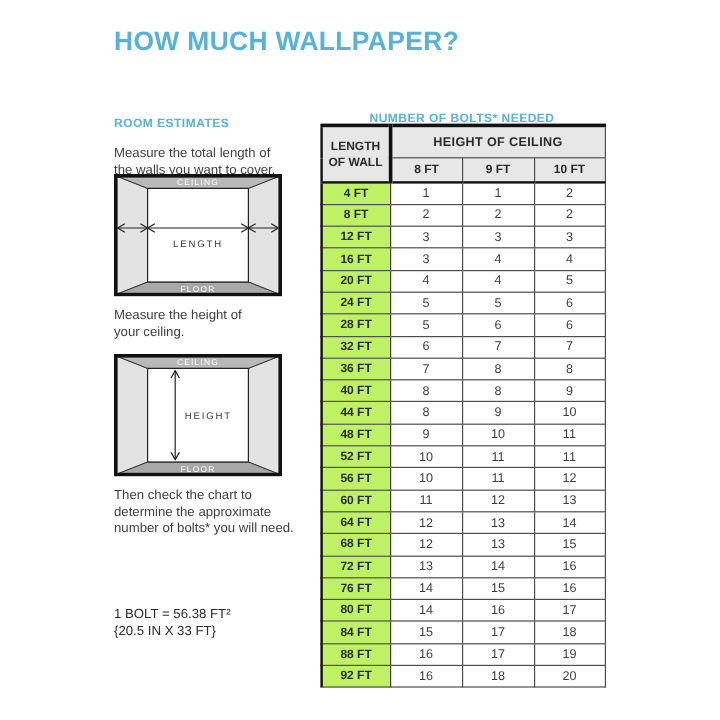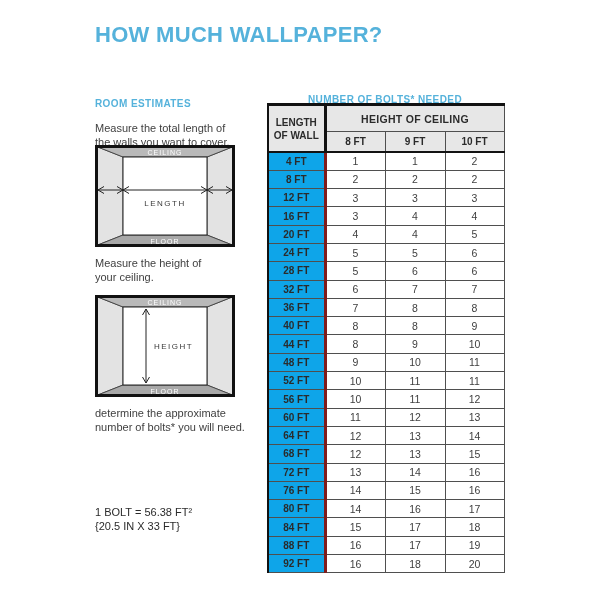--- a/index.html
+++ b/index.html
@@ -116,25 +116,25 @@
     height: 25px;
     letter-spacing: 0.3px;
   }
   thead tr.sub-row th {
     font-size: 10px;
     height: 19px;
     border-bottom: 2.5px solid #121212;
   }
   .bolt-table tbody tr { height: 18.3px; }
   .bolt-table tbody th {
-    background: #0ea5e9;
+    background: #bef264;
     color: #2b2b2b;
     font-weight: bold;
     font-size: 10px;
-    border-right: 3px solid #7f1d1d;
+    border-right: 1px solid #7f1d1d;
   }
   .bolt-table tbody td {
     background: #ffffff;
     color: #3e3e3e;
     font-size: 10.5px;
     font-weight: normal;
   }
   svg text { font-family: "Liberation Sans", sans-serif; }
 </style>
 </head>
@@ -189,20 +189,21 @@
     <text x="70" y="98.5" text-anchor="middle" font-size="7" letter-spacing="1" fill="#ffffff">FLOOR</text>
     <g stroke="#222" stroke-width="1" fill="none">
       <line x1="51" y1="14" x2="51" y2="88"></line>
       <polyline points="47.5,20 51,14 54.5,20"></polyline>
       <polyline points="47.5,82 51,88 54.5,82"></polyline>
     </g>
     <text x="59" y="54" text-anchor="start" font-size="8" letter-spacing="1.5" fill="#3a3a3a">HEIGHT</text>
   </svg>
 
   <div class="para para-chart">
+    <div>Then check the chart to</div>
     <div>determine the approximate</div>
     <div>number of bolts* you will need.</div>
   </div>
 
 
   <div class="bolt-spec">
     <div>1 BOLT = 56.38 FT²</div>
     <div>{20.5 IN X 33 FT}</div>
   </div>
 

